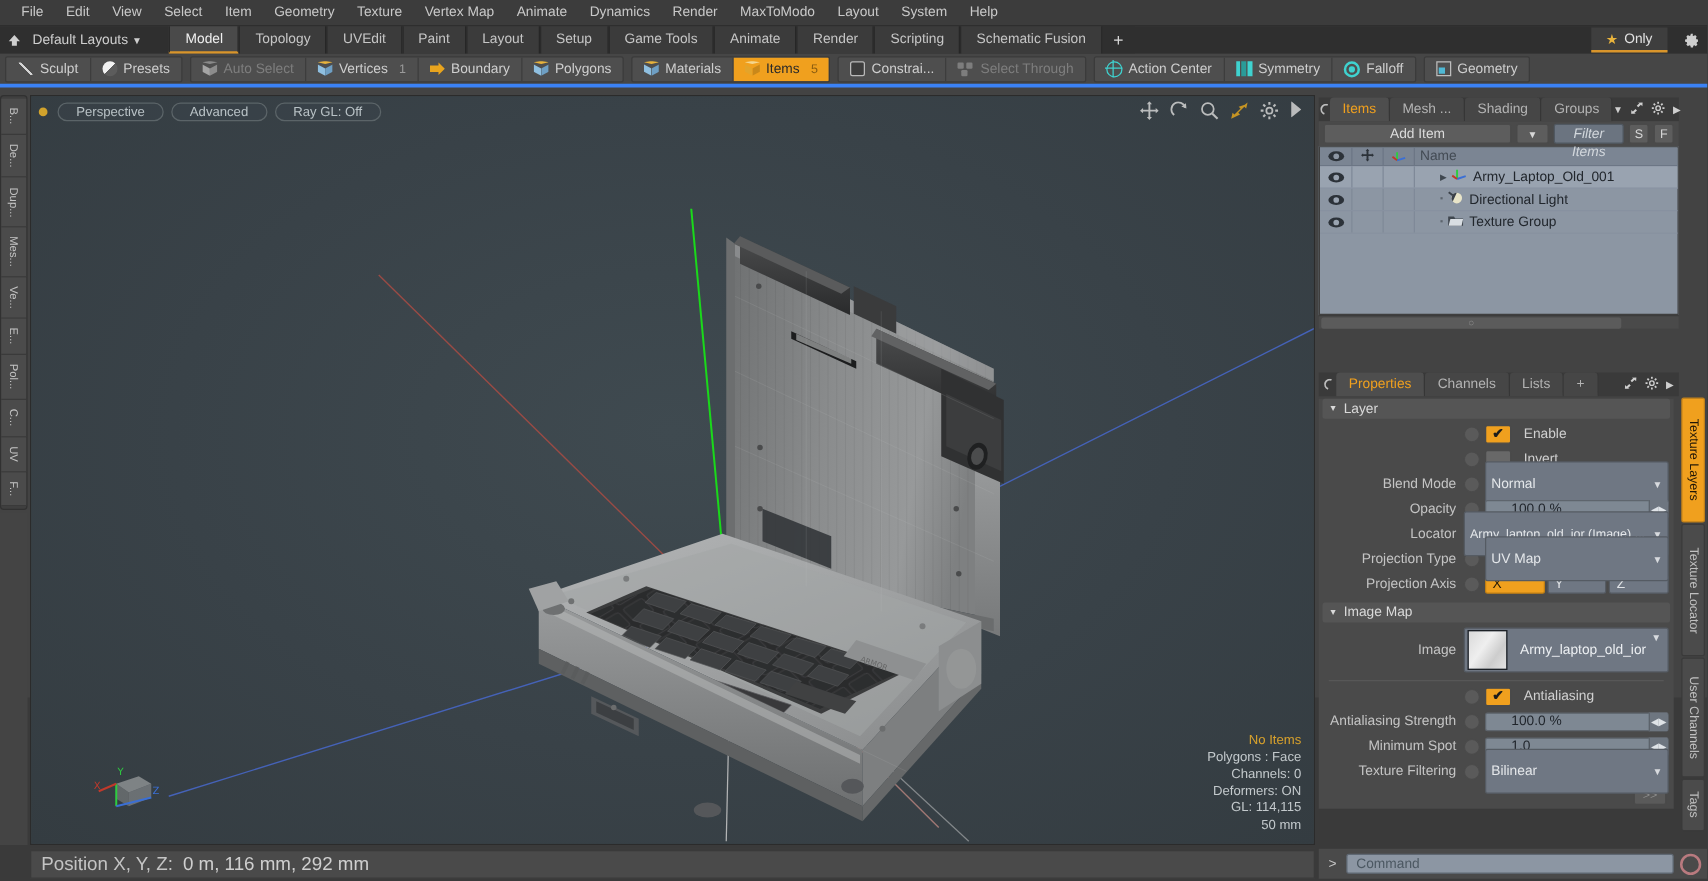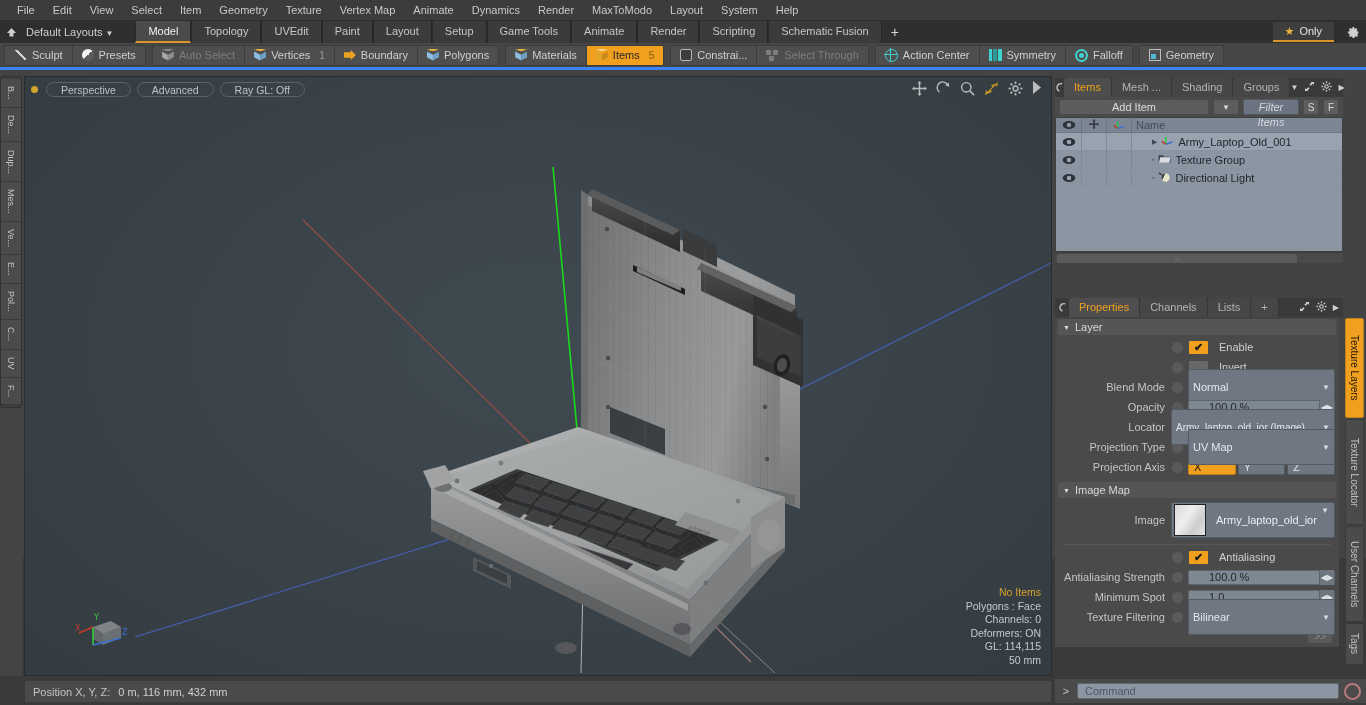--- a/index.html
+++ b/index.html
@@ -237,21 +237,21 @@
     background: #4b4b4b; border: 1px solid #3a3a3a; border-radius: 2px;
     font-size: 10px; color: #c0c0c0; margin-bottom: 1px;
   }
   .vtab-r.active { background: #f0a01e; color: #201708; border-color: #c0801a; }
   .vtab-r span { writing-mode: vertical-rl; white-space: nowrap; }
 
   
   .statusbar {
     position: absolute; left: 24px; top: 679px; width: 1028px; height: 24px;
     background: #4a4a4a; border: 1px solid #3a3a3a; border-top: 2px solid #3a3a3a;
-    display: flex; align-items: center; padding-left: 8px; color: #cfcfcf; font-size: 11px;
+    display: flex; align-items: center; padding-left: 8px; color: #cfcfcf; font-size: 15px;
   }
   .statusbar .lead { color: #c4c4c4; margin-right: 8px; }
   .cmdbar {
     position: absolute; left: 1055px; top: 679px; width: 311px; height: 24px;
     background: #4a4a4a; display: flex; align-items: center; gap: 5px; padding: 0 5px;
   }
   .cmd-gt { color: #c6c6c6; font-size: 11px; width: 12px; text-align: center; }
   .cmd-field {
     flex: 1 1 auto; height: 16px; background: #8c96a3; border: 1px solid #5f6873;
     border-radius: 2px; display: flex; align-items: center; padding-left: 7px;
@@ -801,49 +801,49 @@
               <ellipse cx="8" cy="5.5" rx="7.2" ry="4.6" fill="#2c3239"></ellipse>
               <circle cx="8" cy="5.5" r="2.6" fill="#9aa4b1"></circle>
             </svg>
         </div>
         <div class="il-c2"></div>
         <div class="il-c3"></div>
         <div class="il-name">
           <span class="il-indent" style="width:12px"></span>
           <span style="font-size:7px;color:#5c646d">▪</span>
           <span>
-            <svg width="13" height="11" viewBox="0 0 14 12">
-                <path d="M0.5 2.5h5l1.2 1.6h6.8v6.4H0.5z" fill="#3f464e"></path>
-                <path d="M2.4 4.6h11.1l-1.3 5.9H0.9z" fill="#d8dde2"></path>
-              </svg>
-          </span>
-          <span>Texture Group</span>
-        </div>
-      </div>
-
-      <div class="il-row">
-        <div class="il-eye">
-          <svg width="14" height="10" viewBox="0 0 16 11">
-              <ellipse cx="8" cy="5.5" rx="7.2" ry="4.6" fill="#2c3239"></ellipse>
-              <circle cx="8" cy="5.5" r="2.6" fill="#9aa4b1"></circle>
-            </svg>
-        </div>
-        <div class="il-c2"></div>
-        <div class="il-c3"></div>
-        <div class="il-name">
-          <span class="il-indent" style="width:12px"></span>
-          <span style="font-size:7px;color:#5c646d">▪</span>
-          <span>
             <svg width="13" height="12" viewBox="0 0 14 13">
                 <circle cx="8" cy="7" r="4.6" fill="#e8e4c8"></circle>
                 <path d="M8 2.4A4.6 4.6 0 004.5 9.9z" fill="#3a4048"></path>
                 <line x1="1" y1="2" x2="4.5" y2="4.6" stroke="#3a4048" stroke-width="1.6"></line>
               </svg>
           </span>
           <span>Directional Light</span>
+        </div>
+      </div>
+
+      <div class="il-row">
+        <div class="il-eye">
+          <svg width="14" height="10" viewBox="0 0 16 11">
+              <ellipse cx="8" cy="5.5" rx="7.2" ry="4.6" fill="#2c3239"></ellipse>
+              <circle cx="8" cy="5.5" r="2.6" fill="#9aa4b1"></circle>
+            </svg>
+        </div>
+        <div class="il-c2"></div>
+        <div class="il-c3"></div>
+        <div class="il-name">
+          <span class="il-indent" style="width:12px"></span>
+          <span style="font-size:7px;color:#5c646d">▪</span>
+          <span>
+            <svg width="13" height="11" viewBox="0 0 14 12">
+                <path d="M0.5 2.5h5l1.2 1.6h6.8v6.4H0.5z" fill="#3f464e"></path>
+                <path d="M2.4 4.6h11.1l-1.3 5.9H0.9z" fill="#d8dde2"></path>
+              </svg>
+          </span>
+          <span>Texture Group</span>
         </div>
       </div>
     </div>
 
     <div class="hscroll">
       <div class="thumb">
           <span style="color:#8b8b8b;font-size:8px">○</span>
         </div>
     </div>
   </div>
@@ -1021,21 +1021,21 @@
     <div class="vtab-r" style="flex:0 0 96px">
         <span>User Channels</span>
       </div>
     <div class="vtab-r" style="flex:0 0 42px">
         <span>Tags</span>
       </div>
   </div>
 
   <div class="statusbar">
     <span class="lead">Position X, Y, Z:</span>
-    <span>0 m, 116 mm, 432 mm</span>
+    <span>0 m, 116 mm, 292 mm</span>
   </div>
 
   <div class="cmdbar">
     <span class="cmd-gt">&gt;</span>
     <div class="cmd-field">Command</div>
     <div class="cmd-rec"></div>
   </div>
 
 </div>
 

